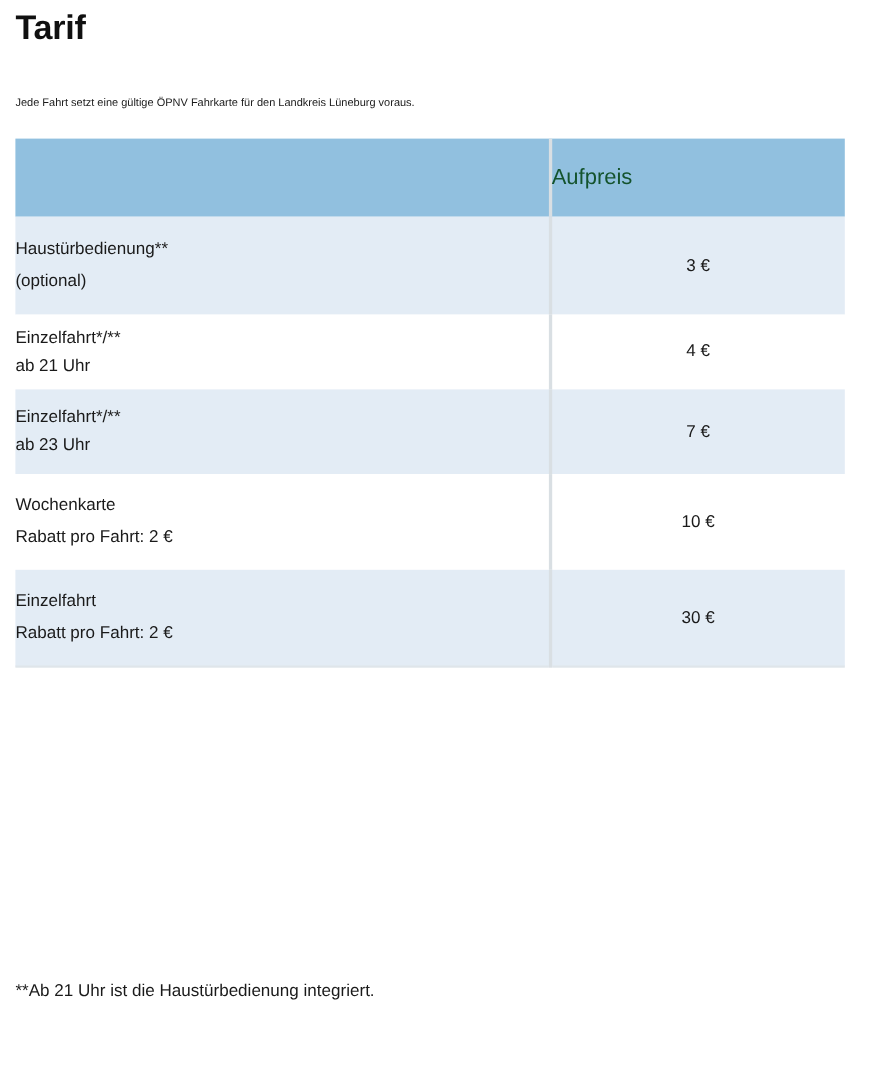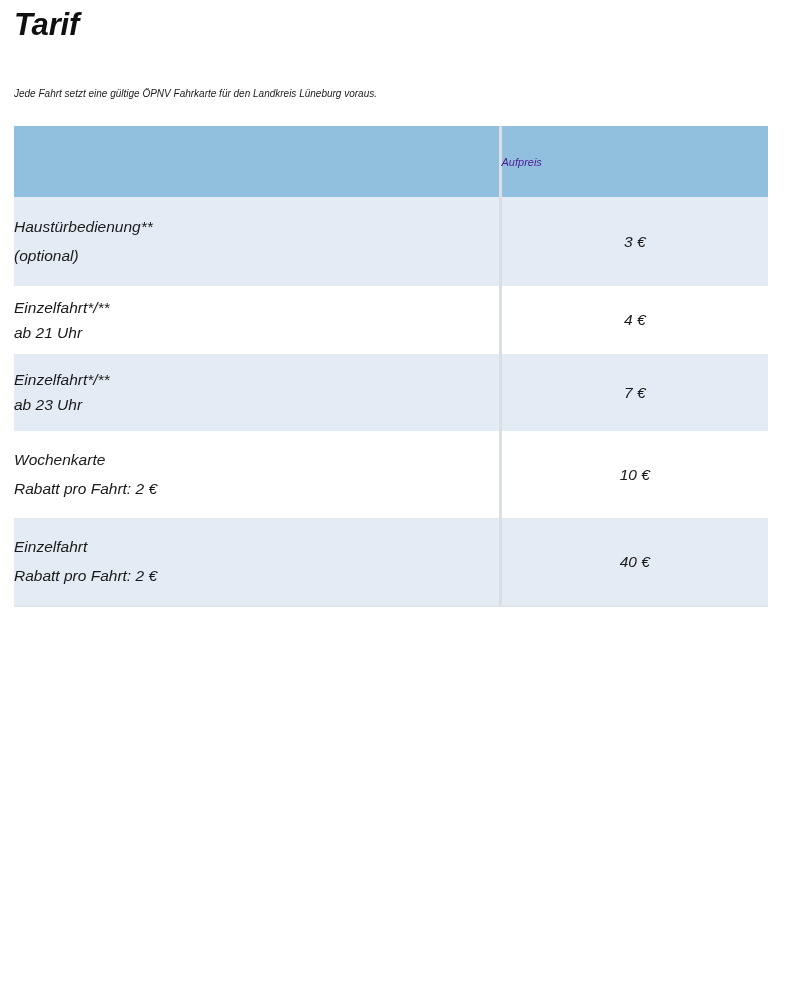--- a/index.html
+++ b/index.html
@@ -12,21 +12,20 @@
     height: 988px;
     font-family: "Liberation Sans", "DejaVu Sans", sans-serif;
     color: #1a1a1a;
     overflow: hidden;
   }
   .page {
     position: relative;
     width: 795px;
     height: 988px;
     box-sizing: border-box;
-    font-style: italic;
   }
 
   .page-title {
     position: absolute;
     left: 14px;
     top: 6px;
     font-size: 31px;
     font-weight: bold;
     letter-spacing: -0.2px;
     color: #101010;
@@ -61,23 +60,23 @@
   .tariff-table th,
   .tariff-table td {
     padding: 0;
     vertical-align: middle;
     font-weight: normal;
   }
 
   .th-label, .th-price {
     background: #91c0df;
     height: 71px;
-    font-size: 11px;
+    font-size: 20px;
     font-weight: bold;
-    color: #4c1d95;
+    color: #14532d;
     text-align: left;
   }
   .th-label { padding-left: 22px; }
   .th-price {
     padding-left: 22px;
     border-left: 3px solid #d9dfe3;
   }
 
   .row-odd td  { background: #ffffff; }
   .row-even td { background: #e3ecf5; }
@@ -179,22 +178,23 @@
           <span class="label-sub">Rabatt pro Fahrt: 2 €</span>
         </td>
         <td class="cell-price cell-price-top">10 €</td>
       </tr>
 
       <tr class="row-even row-h-115">
         <td class="cell-label">
           <span class="label-main">Einzelfahrt</span>
           <span class="label-sub">Rabatt pro Fahrt: 2 €</span>
         </td>
-        <td class="cell-price cell-price-top">40 €</td>
+        <td class="cell-price cell-price-top">30 €</td>
       </tr>
 
     </tbody>
   </table>
 
   <div class="footnotes">
+    <p class="footnote second">**Ab 21 Uhr ist die Haustürbedienung integriert.</p>
   </div>
 
 </div>
 
 </body></html>

